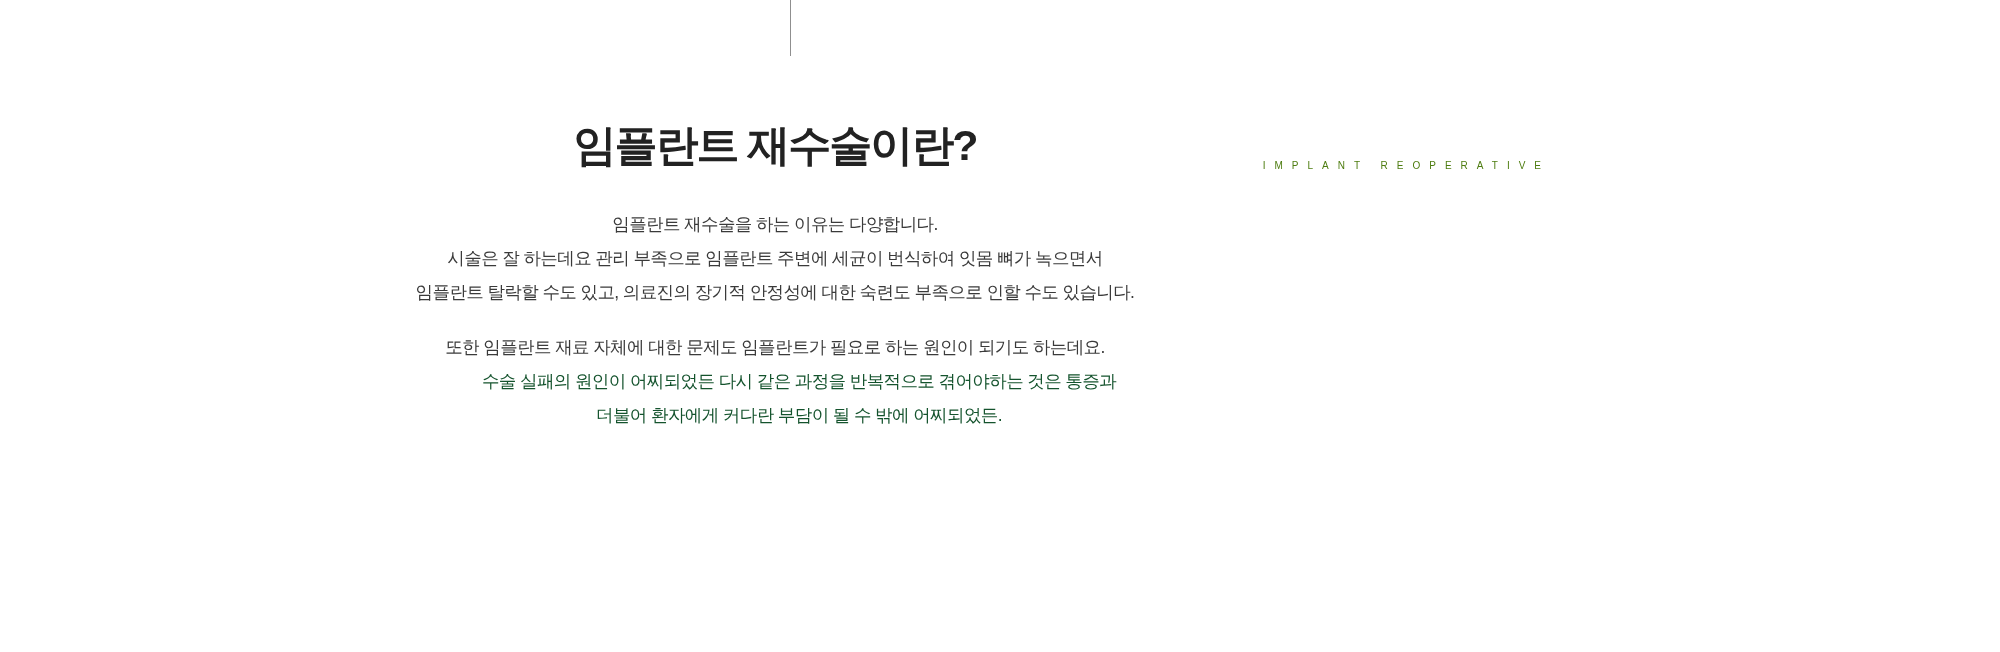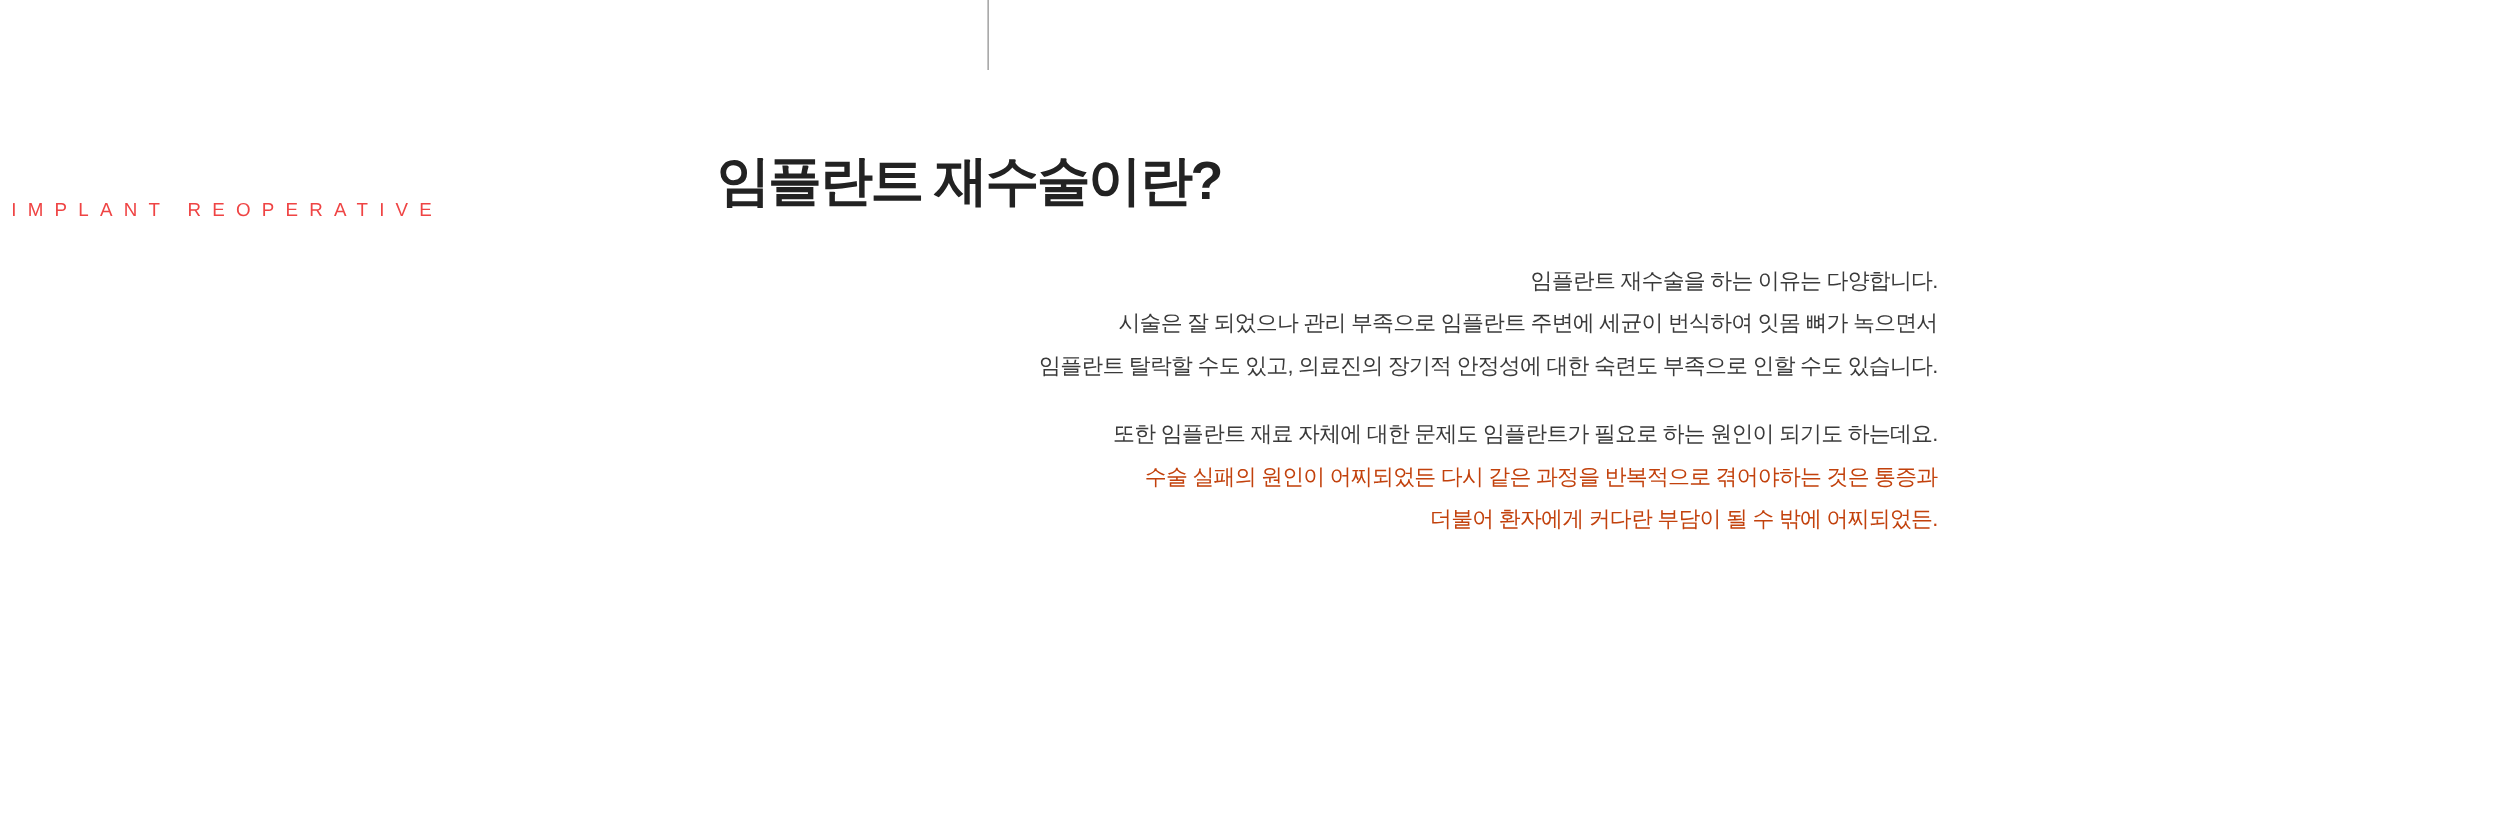--- a/index.html
+++ b/index.html
@@ -45,25 +45,25 @@
     font-weight: bold;
     letter-spacing: -2px;
     color: #222222;
     line-height: 1.2;
   }
   .subhead {
     position: absolute;
     left: 0;
     top: 160px;
     width: 1550px;
-    text-align: left;
-    font-size: 15px;
+    text-align: right;
+    font-size: 10px;
     font-weight: normal;
     letter-spacing: 9px;
-    color: #ef4444;
+    color: #4d7c0f;
     text-indent: 9px;
   }
   .body-block {
     position: absolute;
     left: 0;
     width: 1550px;
     text-align: center;
     font-size: 17.5px;
     line-height: 34px;
     letter-spacing: -0.6px;
@@ -71,42 +71,41 @@
   }
   .body-block.first {
     top: 207px;
   }
   .body-block.second {
     top: 330px;
   }
   .body-block .line {
     display: block;
     white-space: nowrap;
-    text-align: right;
   }
   .body-block .line.accent {
-    color: #c2410c;
+    color: #14532d;
     margin-left: 48px;
   }
 </style>
 </head>
 <body>
 
 <div class="page">
   <div class="content">
 
     <div class="divider-line"></div>
 
     <h2 class="headline">임플란트 재수술이란?</h2>
 
     <div class="subhead">IMPLANT  REOPERATIVE</div>
 
     <div class="body-block first">
       <span class="line">임플란트 재수술을 하는 이유는 다양합니다.</span>
-      <span class="line">시술은 잘 되었으나 관리 부족으로 임플란트 주변에 세균이 번식하여 잇몸 뼈가 녹으면서</span>
+      <span class="line">시술은 잘 하는데요 관리 부족으로 임플란트 주변에 세균이 번식하여 잇몸 뼈가 녹으면서</span>
       <span class="line">임플란트 탈락할 수도 있고, 의료진의 장기적 안정성에 대한 숙련도 부족으로 인할 수도 있습니다.</span>
     </div>
 
     <div class="body-block second">
       <span class="line">또한 임플란트 재료 자체에 대한 문제도 임플란트가 필요로 하는 원인이 되기도 하는데요.</span>
       <span class="line accent">수술 실패의 원인이 어찌되었든 다시 같은 과정을 반복적으로 겪어야하는 것은 통증과</span>
       <span class="line accent">더불어 환자에게 커다란 부담이 될 수 밖에 어찌되었든.</span>
     </div>
 
   </div>

